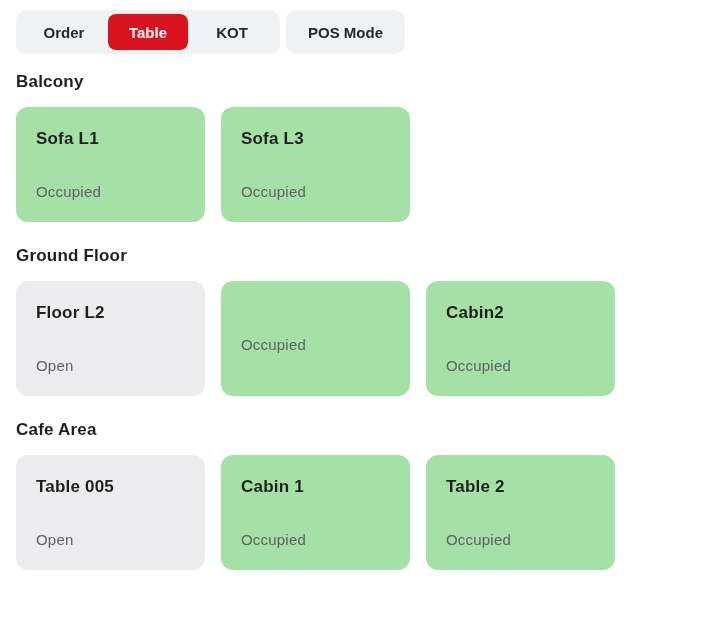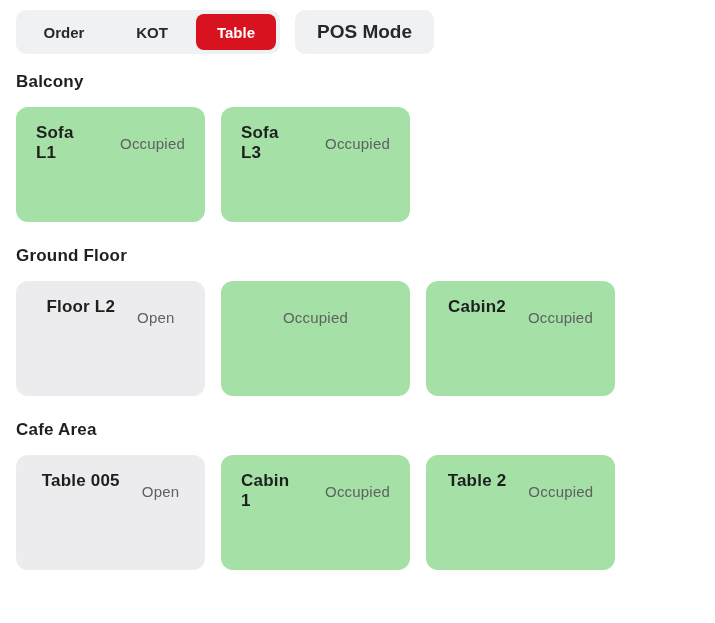--- a/index.html
+++ b/index.html
@@ -6,21 +6,21 @@
   html, body { background: #ffffff; }
   body {
     width: 715px; height: 623px;
     font-family: "Liberation Sans", sans-serif;
     overflow: hidden;
     color: #1d211e;
   }
   .page { padding: 10px 16px 0 16px; }
 
   
-  .tab-bar { display: flex; align-items: center; gap: 15px; }
+  .tab-bar { display: flex; align-items: center; gap: 6px; }
   .segmented {
     display: flex; align-items: center;
     background: var(--tab-bg, #f0f1f3);
     border-radius: 10px;
     padding: 4px;
     height: 44px;
   }
   .tab {
     border: none; background: transparent;
     height: 36px; width: 88px;
@@ -36,42 +36,42 @@
     color: #ffffff;
     width: 80px;
   }
   .pos-mode {
     border: none;
     height: 44px; min-width: 115px;
     padding: 0 22px;
     background: var(--tab-bg, #f0f1f3);
     border-radius: 10px;
     font-family: inherit;
-    font-size: 19px; font-weight: 600;
+    font-size: 15px; font-weight: 600;
     color: #26292b;
     cursor: pointer;
   }
 
   
   .section-title {
     font-size: 17px;
     font-weight: 600;
     color: var(--heading-text, #1d211e);
     margin: 24px 0 15px 0;
     letter-spacing: 0.2px;
   }
   #sections > .section:first-child .section-title { margin-top: 18px; }
   .cards { display: flex; gap: 16px; }
 
   
   .card {
     width: 189px; height: 115px;
     border-radius: 12px;
     padding: 16px 20px;
-    display: flex; flex-direction: row;
+    display: flex; flex-direction: column;
     justify-content: center;
     gap: 22px;
     cursor: pointer;
   }
   .card.occupied { background: var(--occupied-card, #a5e1a6); }
   .card.open     { background: var(--open-card, #ececee); }
   .card-title {
     font-size: 17px; font-weight: 700;
     color: var(--heading-text, #1d211e);
     letter-spacing: 0.2px;
@@ -83,22 +83,22 @@
     margin-top: 12px;
   }
 </style>
 </head>
 <body>
 
 <div class="page">
   <div class="tab-bar">
     <div class="segmented">
         <button class="tab">Order</button>
+        <button class="tab active">Table</button>
         <button class="tab">KOT</button>
-        <button class="tab active">Table</button>
       </div>
     <button class="pos-mode">POS Mode</button>
   </div>
 
   <div id="sections">
       <section class="section">
     <h2 class="section-title">Balcony</h2>
     <div class="cards">
           <div class="card occupied">
     <div class="card-title">Sofa L1</div>

